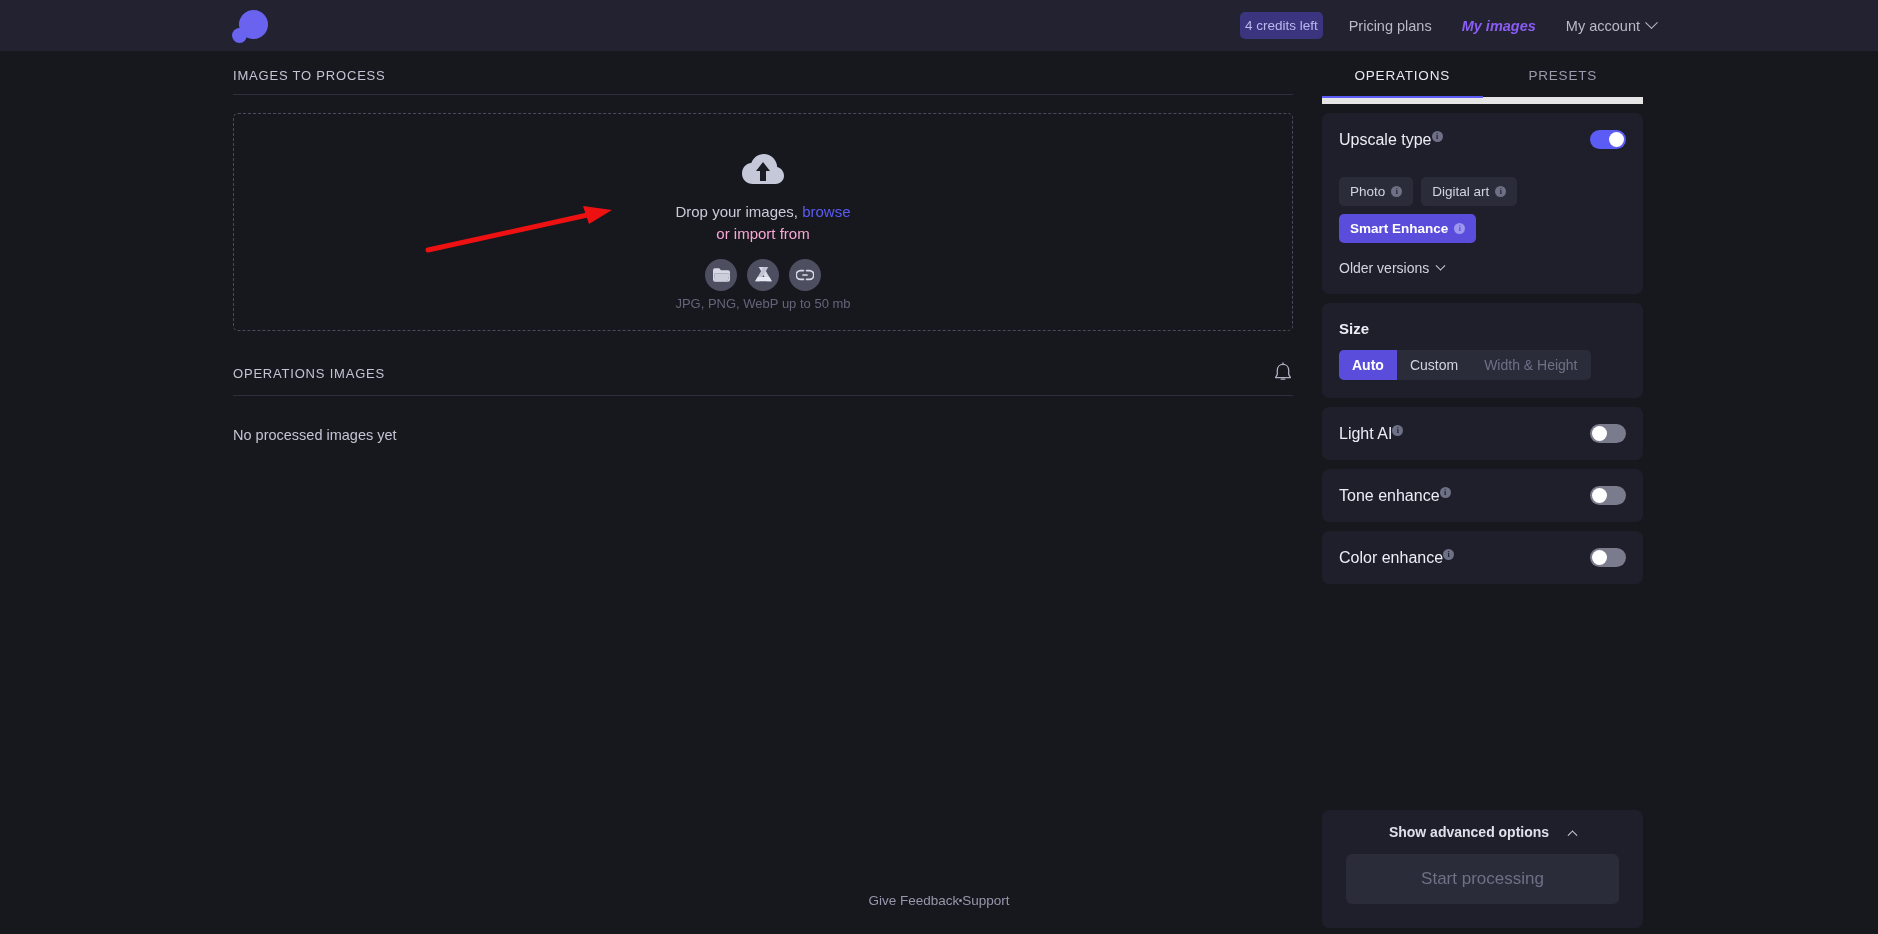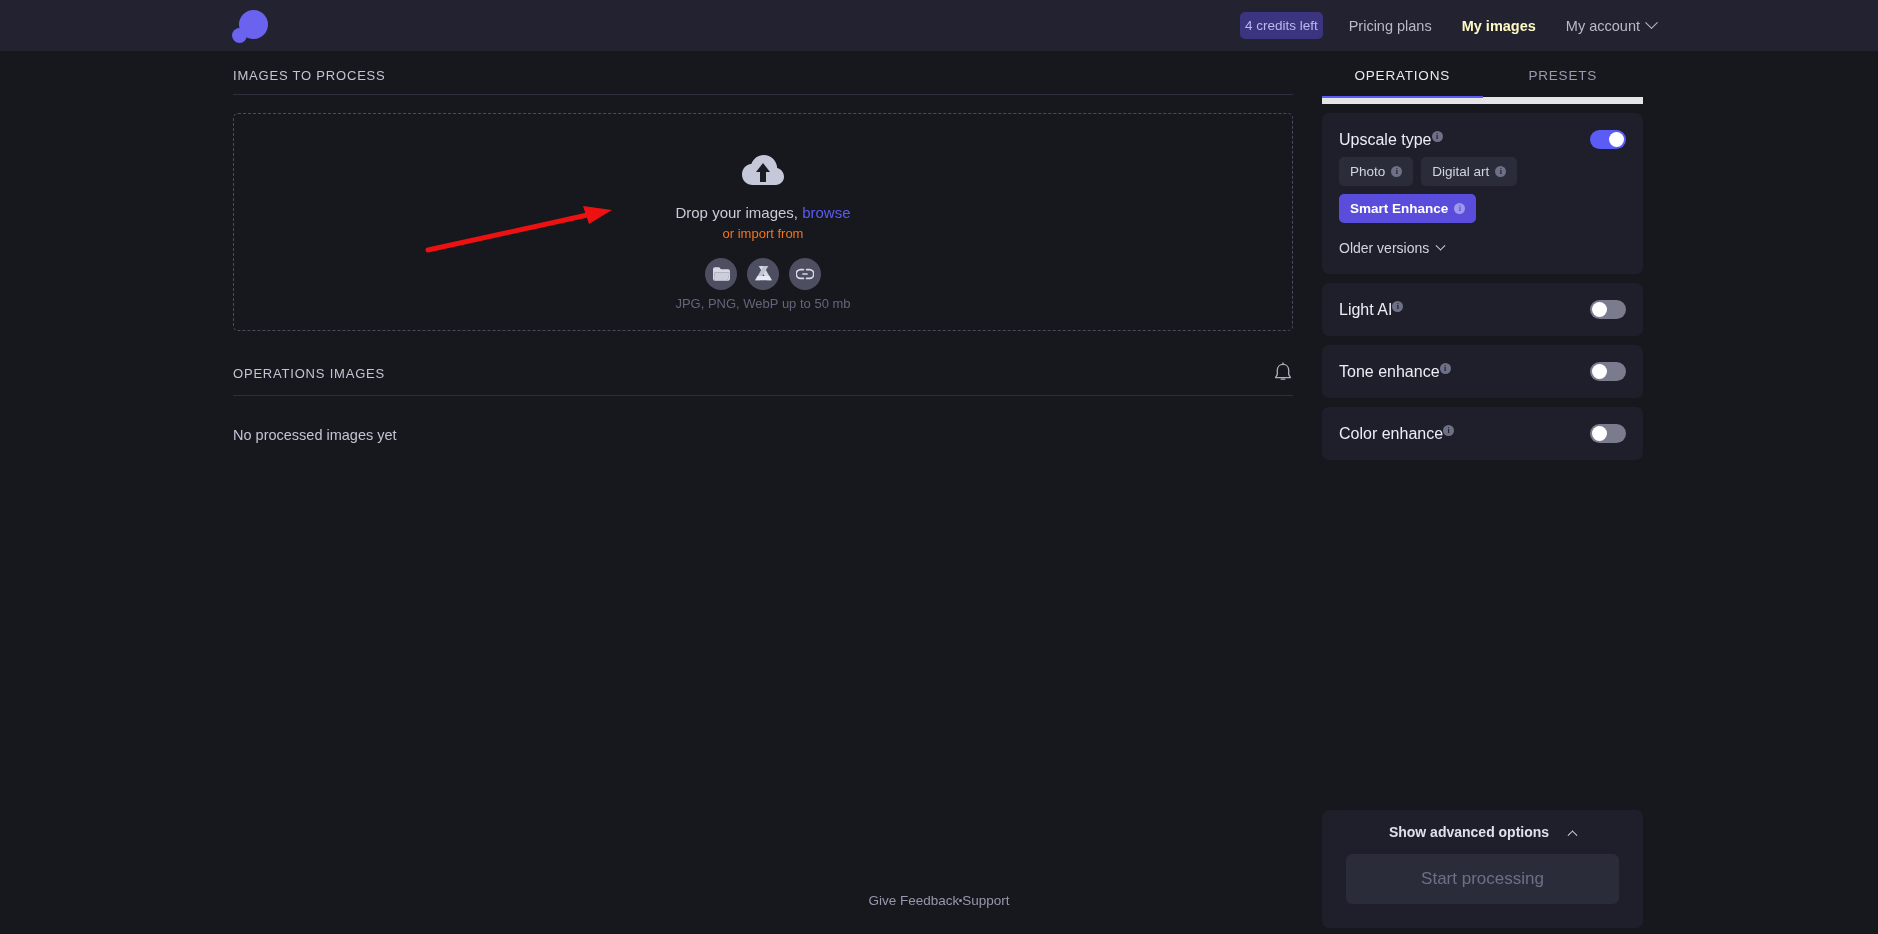--- a/index.html
+++ b/index.html
@@ -43,21 +43,21 @@
     border-radius: 5px;
     margin-right: 26px;
     white-space: nowrap;
   }
   .nav-link {
     color: #b9bac6;
     font-size: 14.5px;
     margin-right: 30px;
     white-space: nowrap;
   }
-  .nav-link.active { color: #fef9c3; font-weight: bold; }
+  .nav-link.active { color: #8b5cf6; font-weight: bold; font-style: italic; }
   .nav-link.last { margin-right: 0; display: flex; align-items: center; gap: 7px; }
   .chev {
     display: inline-block; width: 9px; height: 9px;
     border-right: 1.6px solid #b9bac6; border-bottom: 1.6px solid #b9bac6;
     transform: rotate(45deg) translate(-2px,-2px);
   }
 
   
   .main {
     position: absolute; top: 51px; left: 233px;
@@ -76,21 +76,21 @@
     height: 218px;
     border: 1.5px dashed #4a4b5c;
     border-radius: 5px;
     display: flex; flex-direction: column;
     align-items: center; justify-content: center;
     position: relative;
   }
   .cloud-icon { margin-bottom: 13px; }
   .drop-line1 { color: #c9cbd8; font-size: 15px; margin-bottom: 5px; }
   .drop-line1 .browse { color: #5b5cf5; cursor: pointer; }
-  .drop-line2 { color: #f97316; font-size: 13px; margin-bottom: 17px; }
+  .drop-line2 { color: #f9a8d4; font-size: 15px; margin-bottom: 17px; }
   .import-row { display: flex; gap: 10px; }
   .import-btn {
     width: 32px; height: 32px; border-radius: 50%;
     background: #4d4f61;
     display: flex; align-items: center; justify-content: center;
   }
   .file-note {
     position: absolute; bottom: 19px;
     color: #63657a; font-size: 13px;
   }
@@ -144,21 +144,21 @@
     width: 36px; height: 19px; border-radius: 10px;
     background: #7a7c8d; position: relative; flex: none;
   }
   .toggle.on { background: #5b5cf5; }
   .toggle .knob {
     position: absolute; top: 2px; left: 2px;
     width: 15px; height: 15px; border-radius: 50%; background: #fff;
   }
   .toggle.on .knob { left: 19px; }
 
-  .chips { display: flex; flex-wrap: wrap; gap: 8px; margin-top: 8px; }
+  .chips { display: flex; flex-wrap: wrap; gap: 8px; margin-top: 28px; }
   .chip {
     background: #2b2c3a; color: #d2d4e0;
     font-size: 13.5px; padding: 7px 11px; border-radius: 5px;
     display: flex; align-items: center; gap: 6px;
   }
   .chip.selected { background: #5b4ddb; color: #ffffff; font-weight: bold; }
   .chip.selected .info { background: #9d97ef; color: #5b4ddb; }
 
   .older {
     margin-top: 17px; color: #d2d4e0; font-size: 14px;
@@ -323,20 +323,28 @@
         <span>Smart Enhance</span>
         <span class="info">i</span>
       </div>
     </div>
     <div class="older">
       <span>Older versions</span>
       <span class="chev-sm"></span>
     </div>
   </div>
 
+  <div class="card">
+    <div class="size-label">Size</div>
+    <div class="segmented">
+      <div class="seg active">Auto</div>
+      <div class="seg">Custom</div>
+      <div class="seg muted">Width &amp; Height</div>
+    </div>
+  </div>
 
   <div class="card tight">
     <div class="card-head">
       <div class="card-label">
         <span>Light AI</span>
         <span class="info">i</span>
       </div>
       <div class="toggle">
           <span class="knob"></span>
         </div>

